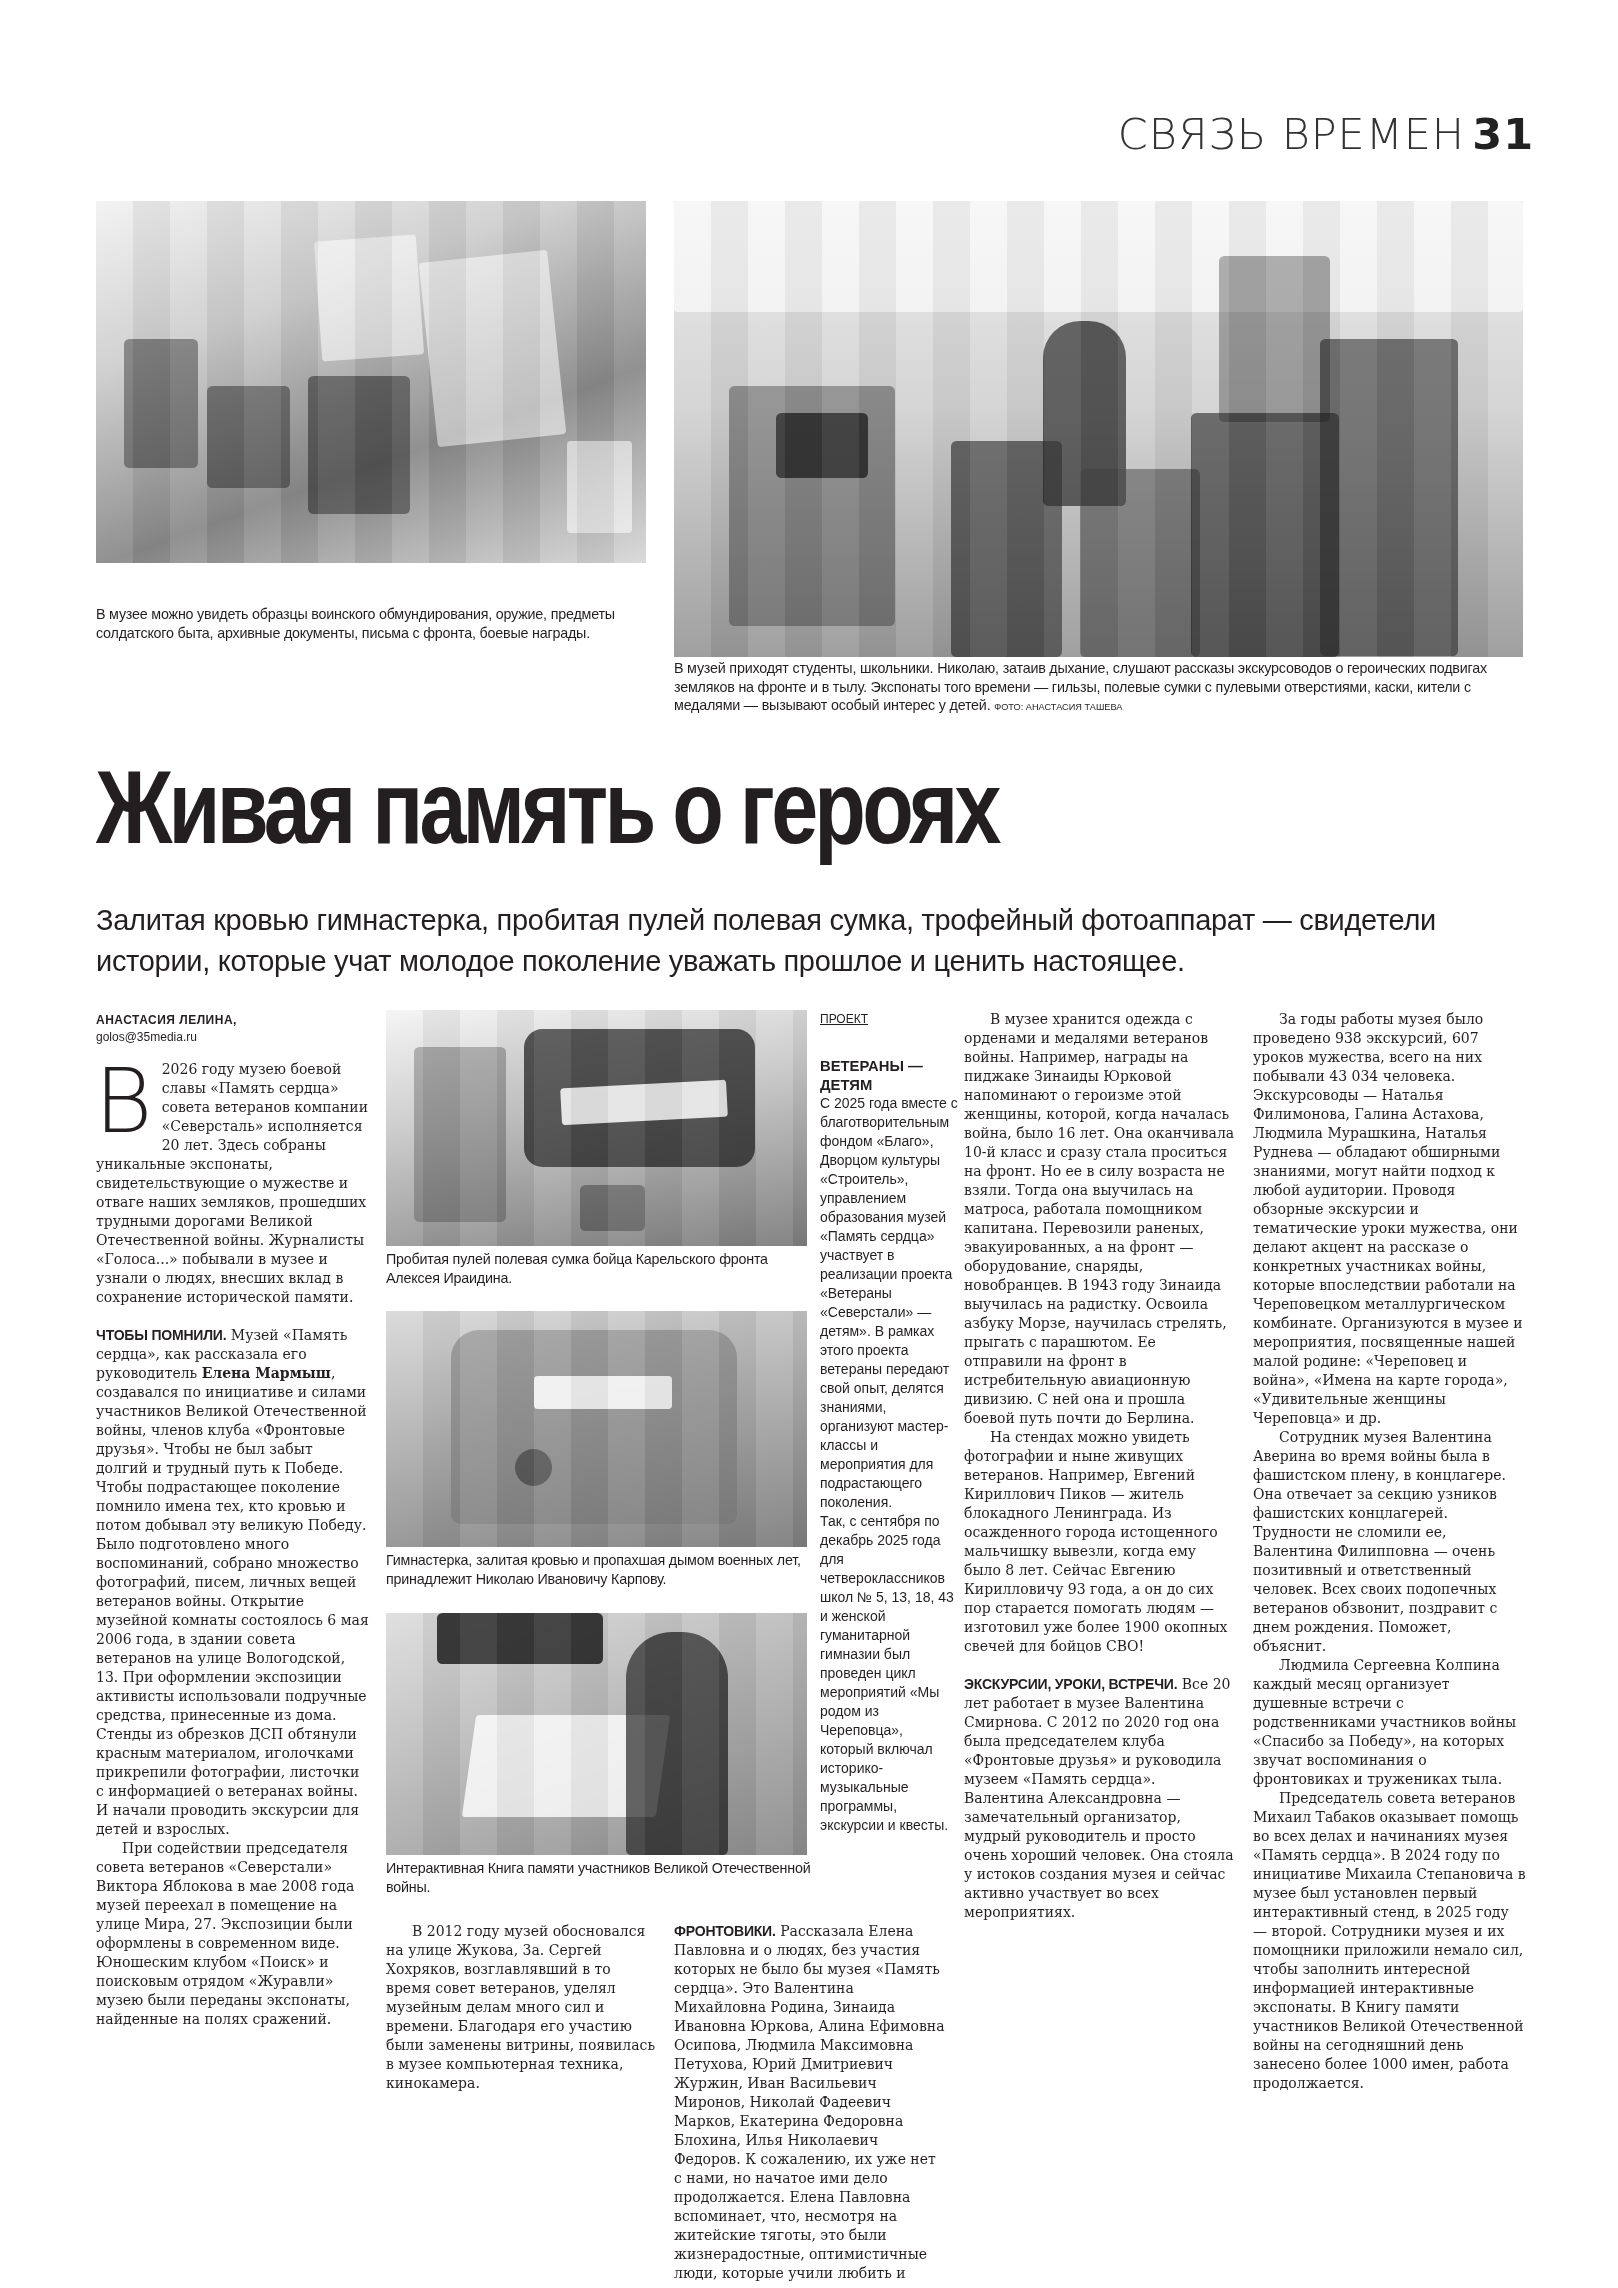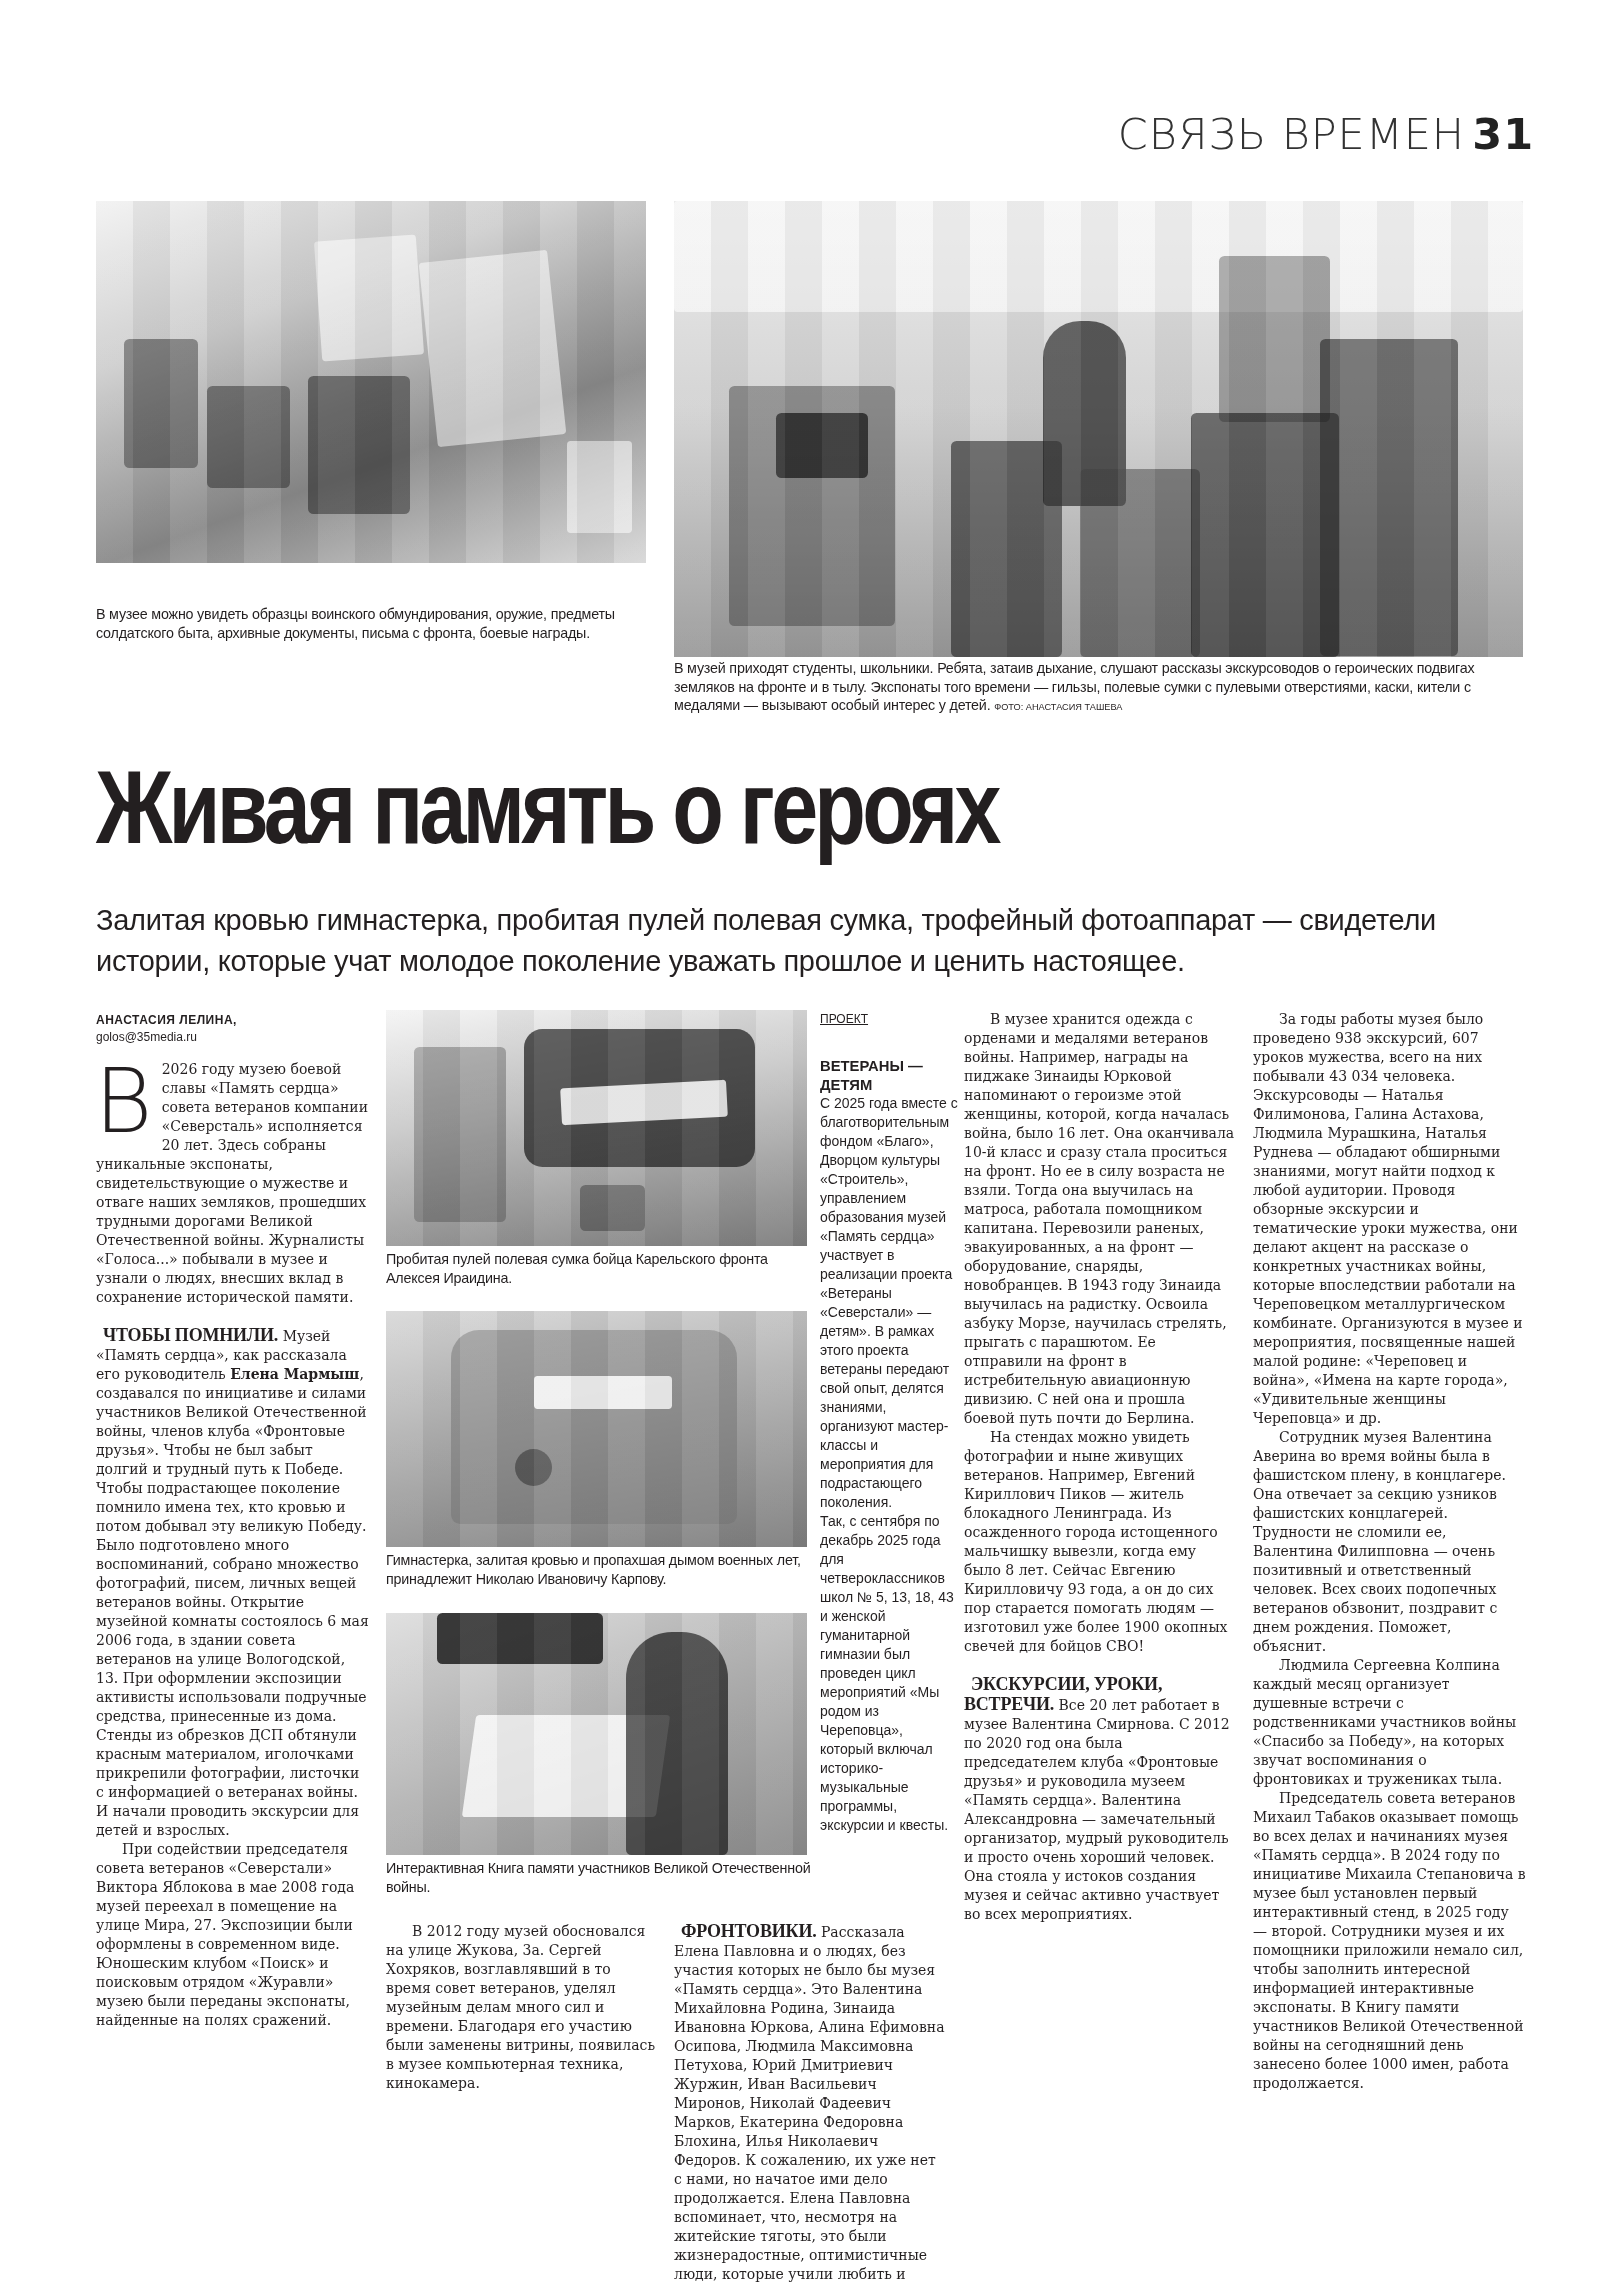--- a/index.html
+++ b/index.html
@@ -21,21 +21,21 @@
   .headline { position: absolute; left: 96px; top: 752px; font-family: "Liberation Sans", sans-serif; font-weight: bold; font-size: 103px; line-height: 111px; letter-spacing: -4.6px; transform: scaleX(0.82); transform-origin: left top; color: #231f20; white-space: nowrap; }
 
   .lead { position: absolute; left: 96px; top: 900px; width: 1440px; font-family: "Liberation Sans", sans-serif; font-size: 29px; line-height: 41px; color: #231f20; letter-spacing: -0.3px; }
 
   .byline { position: absolute; left: 96px; top: 1012px; font-family: "Liberation Sans", sans-serif; font-size: 12px; line-height: 16.6px; }
   .byline .name { font-weight: bold; letter-spacing: 0.5px; }
 
   .col { position: absolute; font-family: "DejaVu Serif", serif; font-size: 14px; line-height: 19px; color: #231f20; text-align: left; hyphens: manual; }
   .col p { margin: 0; }
   .col p.indent { text-indent: 26px; }
-  .col .lead-in { font-family: Liberation Serif, serif; font-weight: bold; font-size: 18px; text-transform: uppercase; letter-spacing: -0.2px; margin-left: 7px; }
+  .col .lead-in { font-family: Liberation Sans, sans-serif; font-weight: bold; font-size: 14px; text-transform: uppercase; letter-spacing: -0.2px; }
   .col .gap { height: 18.5px; }
   .dropcap { float: left; font-family: "DejaVu Sans", sans-serif; font-weight: 200; font-size: 89px; line-height: 74px; margin: 3.7px 9.2px 0 -1.8px; }
 
   .sidebar { position: absolute; left: 820px; top: 1010px; width: 138px; font-family: "Liberation Sans", sans-serif; font-size: 14px; line-height: 19px; color: #231f20; }
   .sidebar .kicker { font-size: 12px; text-decoration: underline; text-transform: uppercase; margin-bottom: 28px; display: block; }
   .sidebar .title { font-weight: bold; font-size: 14.8px; line-height: 18.5px; text-transform: uppercase; display: block; }
 </style>
 </head>
 <body>
 
@@ -58,21 +58,21 @@
   <div class="shape" style="left:55px; top:185px; width:166px; height:240px; background:rgba(60,60,60,0.45);"></div>
   <div class="shape" style="left:102px; top:212px; width:92px; height:65px; background:rgba(20,20,20,0.7);"></div>
   <div class="shape" style="left:369px; top:120px; width:83px; height:185px; background:rgba(20,20,20,0.65); border-radius:37px 37px 5.5px 5.5px;"></div>
   <div class="shape" style="left:277px; top:240px; width:111px; height:216px; background:rgba(35,35,35,0.6);"></div>
   <div class="shape" style="left:406px; top:268px; width:120px; height:188px; background:rgba(70,70,70,0.55);"></div>
   <div class="shape" style="left:517px; top:212px; width:148px; height:244px; background:rgba(25,25,25,0.6);"></div>
   <div class="shape" style="left:646px; top:138px; width:138px; height:317px; background:rgba(45,45,45,0.6);"></div>
   <div class="shape" style="left:545px; top:55px; width:111px; height:166px; background:rgba(30,30,30,0.35);"></div>
 </div>
 <div class="caption" style="left:674px; top:659px; width:849px;">
-  <span>В музей приходят студенты, школьники. Ребята, затаив дыхание, слушают рассказы экскурсоводов о героических подвигах земляков на фронте и в тылу. Экспонаты того времени — гильзы, полевые сумки с пулевыми отверстиями, каски, кители с медалями — вызывают особый интерес у детей.</span>
+  <span>В музей приходят студенты, школьники. Николаю, затаив дыхание, слушают рассказы экскурсоводов о героических подвигах земляков на фронте и в тылу. Экспонаты того времени — гильзы, полевые сумки с пулевыми отверстиями, каски, кители с медалями — вызывают особый интерес у детей.</span>
   <span class="credit">ФОТО: АНАСТАСИЯ ТАШЕВА</span>
 </div>
 
 <h1 class="headline">Живая память о героях</h1>
 
 <p class="lead">Залитая кровью гимнастерка, пробитая пулей полевая сумка, трофейный фотоаппарат — свидетели истории, которые учат молодое поколение уважать прошлое и ценить настоящее.</p>
 
 <div class="byline">
   <div class="name">АНАСТАСИЯ ЛЕЛИНА,</div>
   <div>golos@35media.ru</div>

